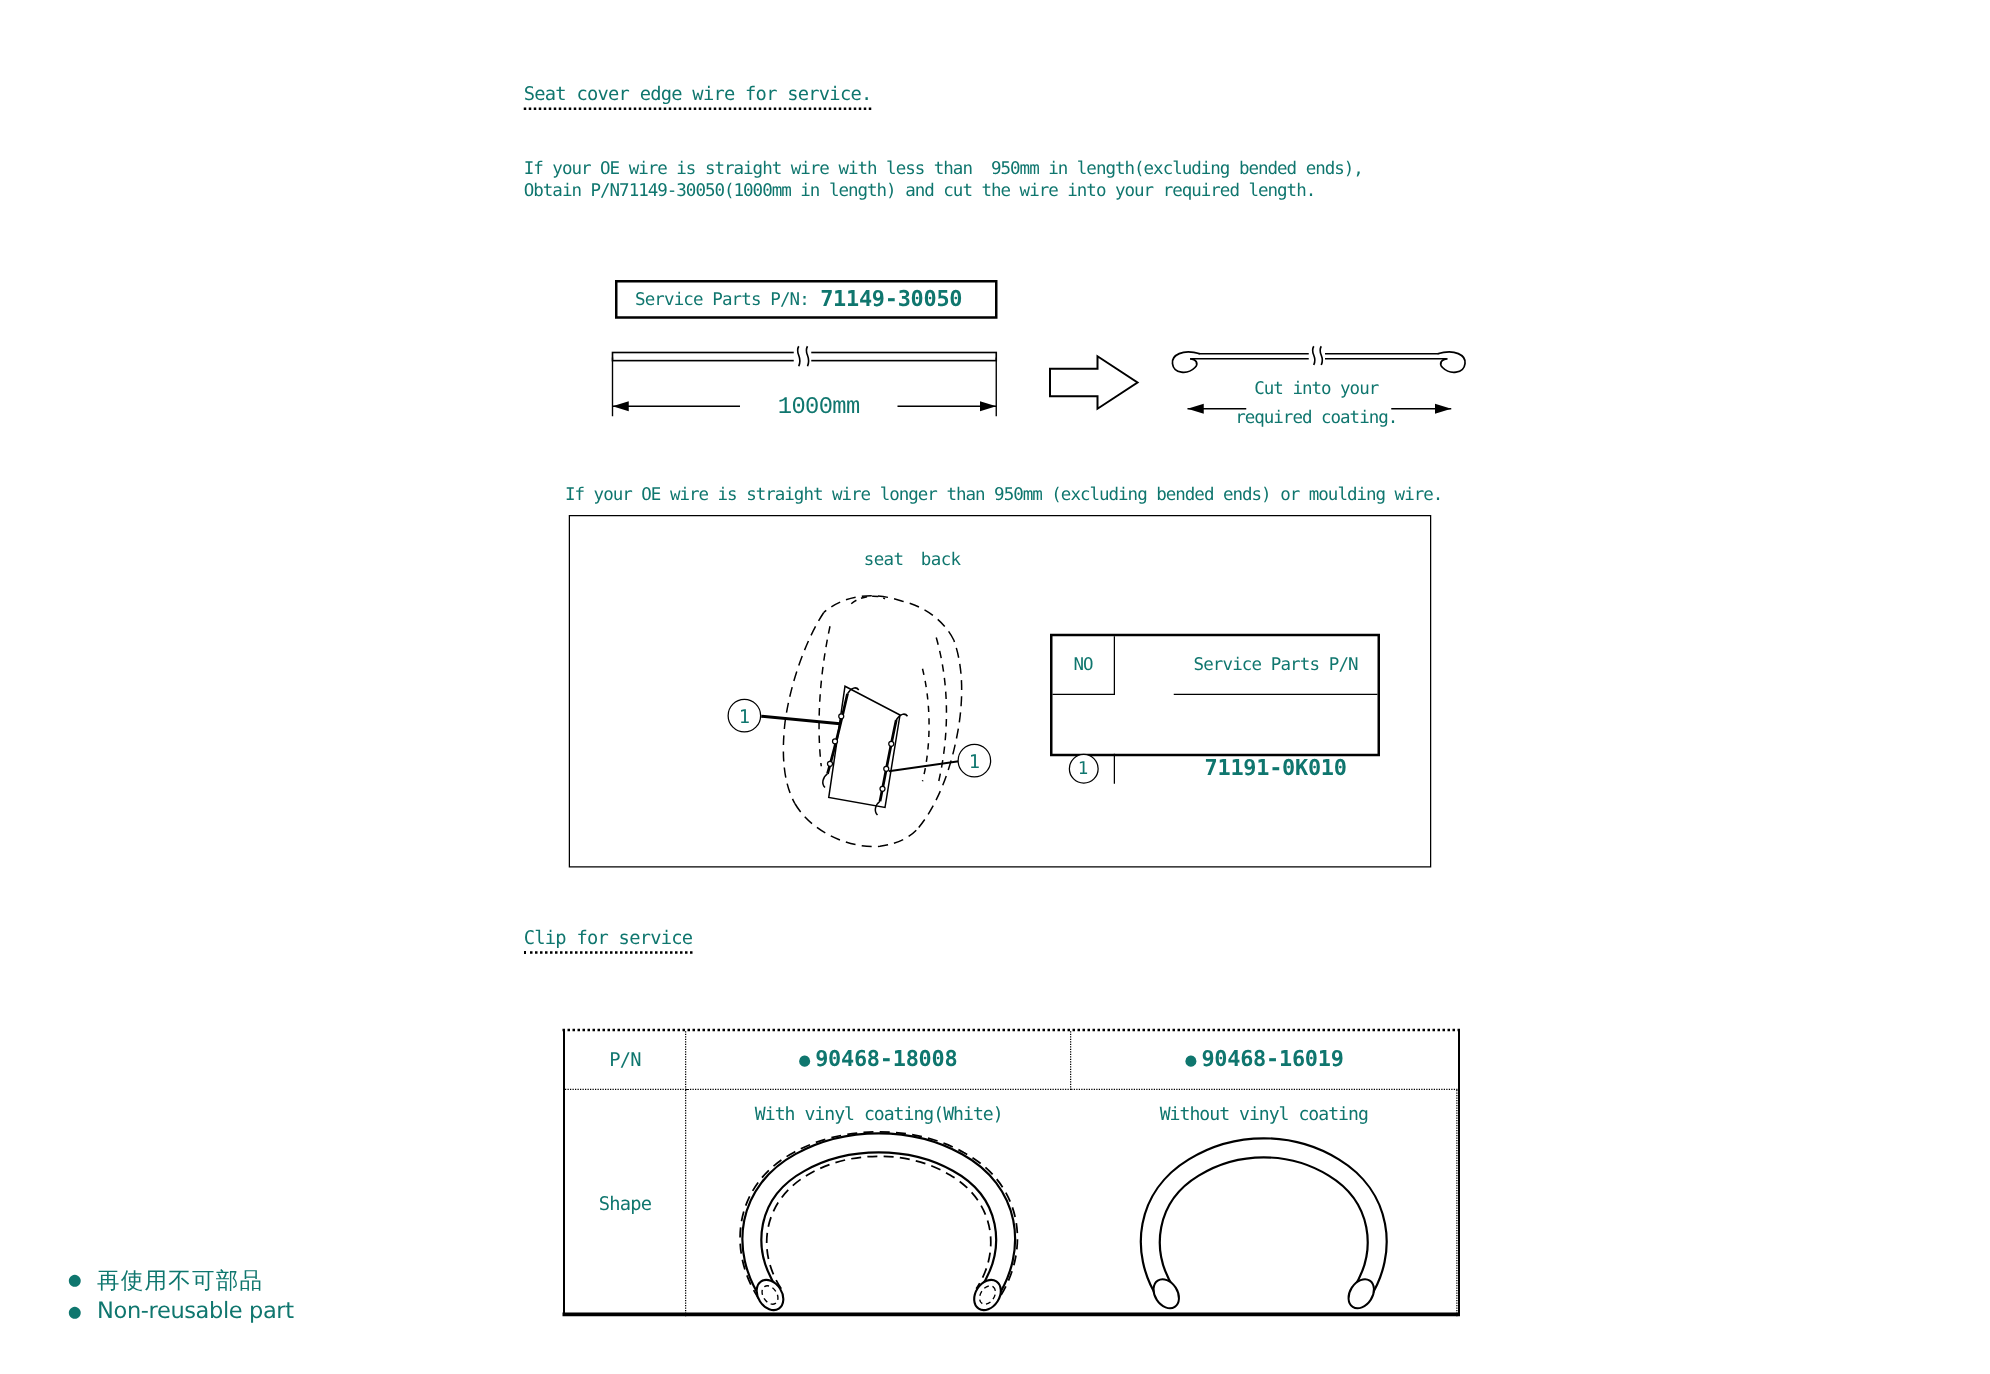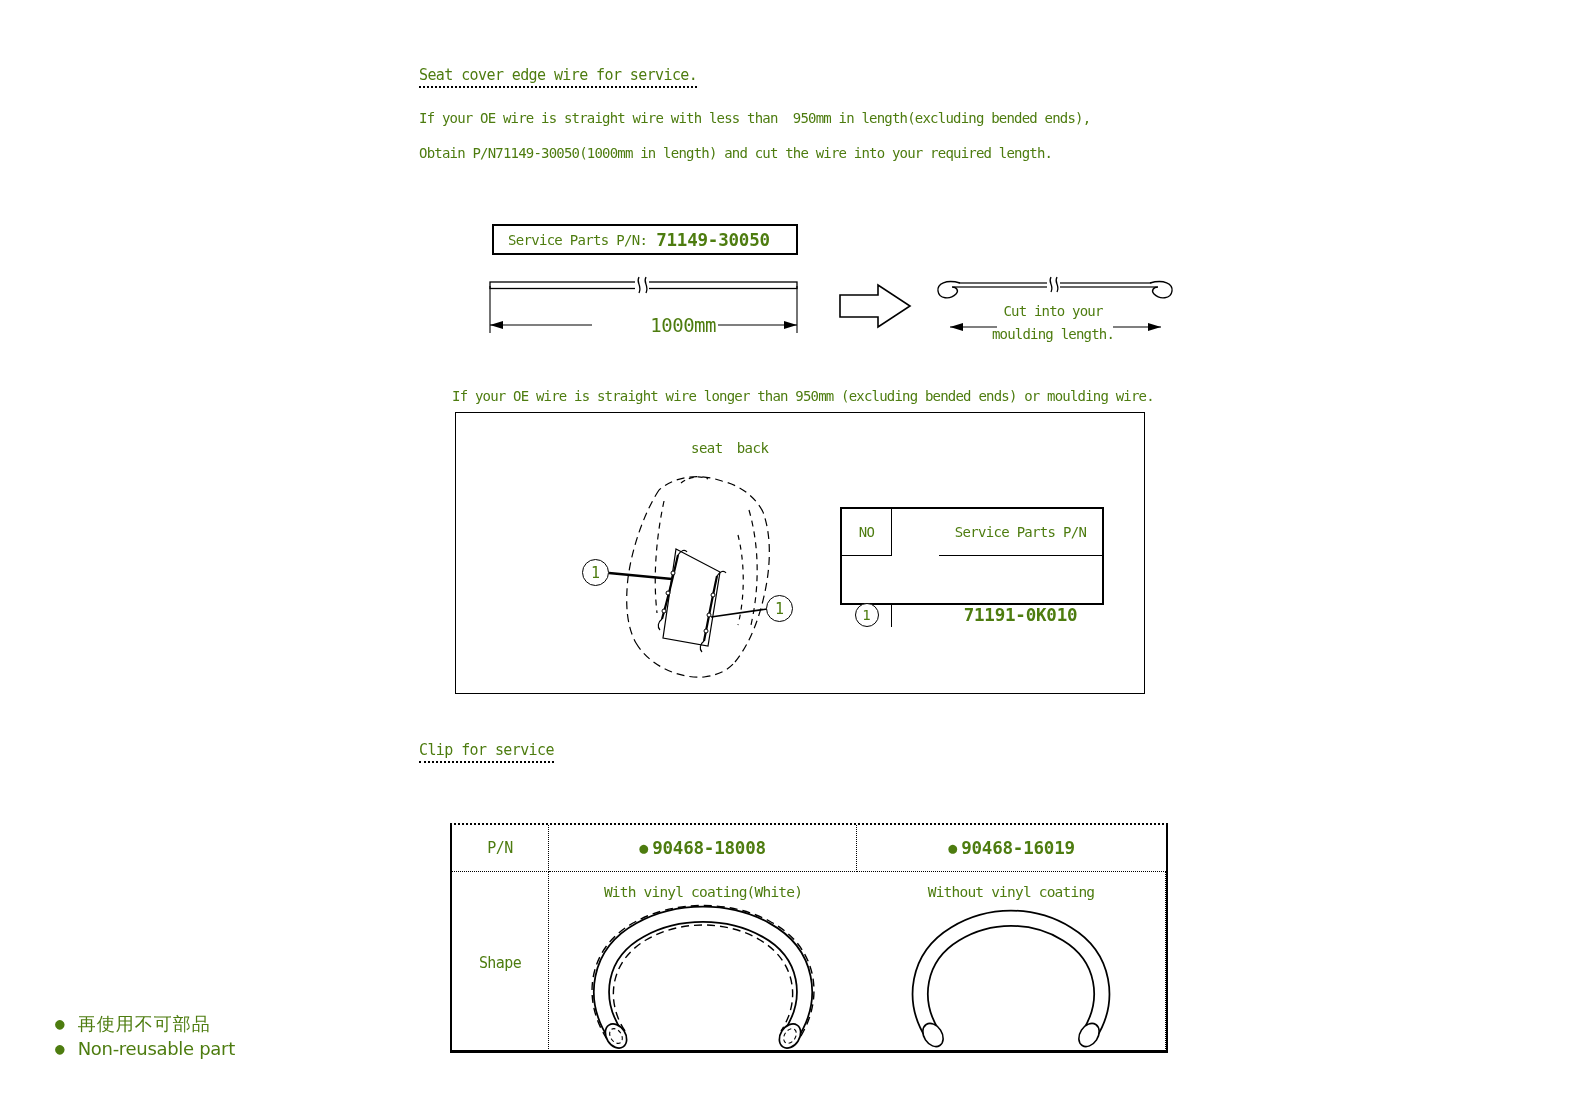--- a/index.html
+++ b/index.html
@@ -1,31 +1,31 @@
 <!DOCTYPE html>
 <html><head>
 <meta charset="utf-8">
 <style>
   html,body{margin:0;padding:0;background:#fff;}
   .canvas{
     position:relative;width:1592px;height:1099px;background:#ffffff;
-    font-family:"DejaVu Sans Mono", monospace;color:#4d7c0f;overflow:hidden;
+    font-family:"DejaVu Sans Mono", monospace;color:#0f766e;overflow:hidden;
   }
   .txt{position:absolute;font-size:14px;letter-spacing:-0.8px;white-space:pre;line-height:18px;}
   .heading{position:absolute;font-size:15px;letter-spacing:-0.6px;white-space:pre;
     border-bottom:2px dotted #000;padding-bottom:2px;}
   .pn-box{
     position:absolute;left:492px;top:224px;width:306px;height:31px;box-sizing:border-box;
     border:2px solid #000;display:flex;align-items:center;padding-left:14px;gap:9px;background:#fff;
   }
   .pn-box .lbl{font-size:14px;letter-spacing:-0.7px;white-space:pre;}
   .pn-bold{font-weight:bold;font-size:17.5px;letter-spacing:-0.2px;white-space:pre;}
   .dim-label{
-    position:absolute;left:592px;top:314px;width:122px;text-align:right;font-size:19px;
-    letter-spacing:-0.5px;background:#fff;padding:0 2px;
+    position:absolute;left:592px;top:314px;width:122px;text-align:center;font-size:19px;
+    letter-spacing:-0.5px;background:#fff;padding:0 2px;font-family:Liberation Mono, monospace;
   }
   .cut-note{position:absolute;left:953px;width:200px;text-align:center;font-size:14px;letter-spacing:-0.8px;white-space:pre;}
   .seat-box{
     position:absolute;left:455px;top:412px;width:690px;height:282px;box-sizing:border-box;
     border:1.5px solid #000;background:#fff;
   }
   .seat-label{position:absolute;left:211px;top:27px;font-size:14px;letter-spacing:-0.5px;word-spacing:6px;white-space:pre;margin-left:24px;}
   .callout{
     position:absolute;width:27px;height:27px;border:1.6px solid #000;border-radius:50%;
     box-sizing:border-box;display:flex;align-items:center;justify-content:center;
@@ -65,21 +65,21 @@
   .doc-code{position:absolute;left:1500px;top:1062px;font-size:18px;letter-spacing:-0.5px;margin-top:44px;}
   svg{position:absolute;}
 </style>
 </head>
 <body>
 
 <div class="canvas">
 
   <div class="heading" style="left:419px;top:66px;">Seat cover edge wire for service.</div>
 
-  <div class="txt" style="left:419px;top:109px;">If your OE wire is straight wire with less than  950mm in length(excluding bended ends),</div>
+  <div class="txt" style="left:419px;top:126px;">If your OE wire is straight wire with less than  950mm in length(excluding bended ends),</div>
   <div class="txt" style="left:419px;top:144px;">Obtain P/N71149-30050(1000mm in length) and cut the wire into your required length.</div>
 
   <div class="pn-box">
     <span class="lbl">Service Parts P/N:</span>
     <span class="pn-bold">71149-30050</span>
   </div>
 
   <svg style="left:480px;top:258px;" width="700" height="100" viewBox="0 0 700 100">
 
     <g>
@@ -107,21 +107,21 @@
       <path d="M 577,19 c -3.5,6 3.5,8 0,15" fill="none" stroke="#000" stroke-width="1.3"></path>
       <line x1="470" y1="69" x2="517" y2="69" stroke="#000" stroke-width="1.2"></line>
       <polygon points="470,69 483,65 483,73" fill="#000"></polygon>
       <line x1="633" y1="69" x2="681" y2="69" stroke="#000" stroke-width="1.2"></line>
       <polygon points="681,69 668,65 668,73" fill="#000"></polygon>
     </g>
   </svg>
 
   <div class="dim-label">1000mm</div>
   <div class="cut-note" style="top:303px;">Cut into your</div>
-  <div class="cut-note" style="top:326px;">moulding length.</div>
+  <div class="cut-note" style="top:326px;">required coating.</div>
 
   <div class="txt" style="left:452px;top:387px;">If your OE wire is straight wire longer than 950mm (excluding bended ends) or moulding wire.</div>
 
   <div class="seat-box">
     <svg style="left:0;top:0;" width="687" height="279" viewBox="0 0 687 279">
 
       <g fill="none" stroke="#000" stroke-width="1.2" stroke-dasharray="8 5">
         <path d="M 203,77 C 188,100 176,135 172,165 C 169,192 171,214 180,230"></path>
         <path d="M 180,230 C 193,252 222,266 248,264 C 263,262 272,257 279,249"></path>
         <path d="M 279,249 C 296,228 306,198 311,168 C 315,142 314,118 307,99"></path>

